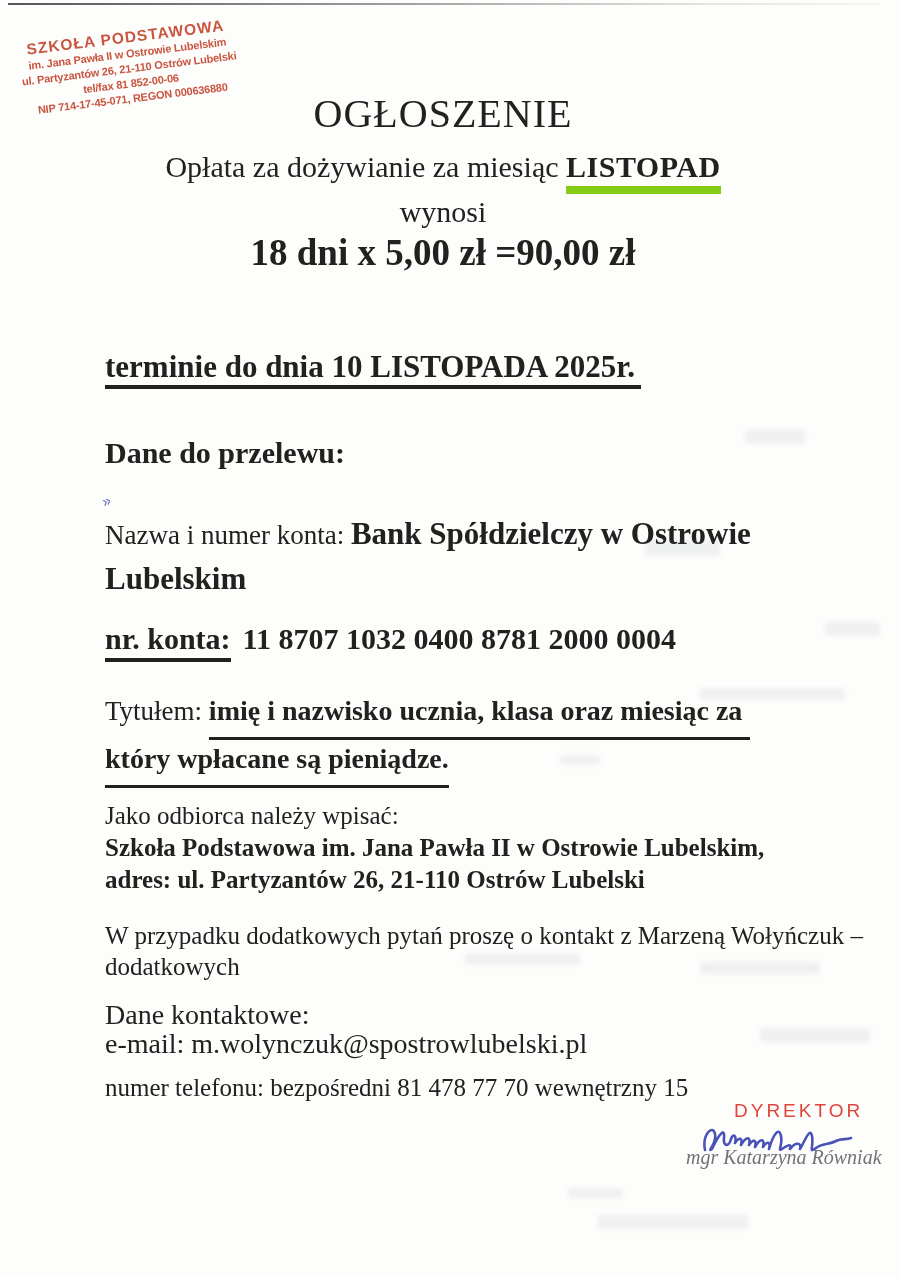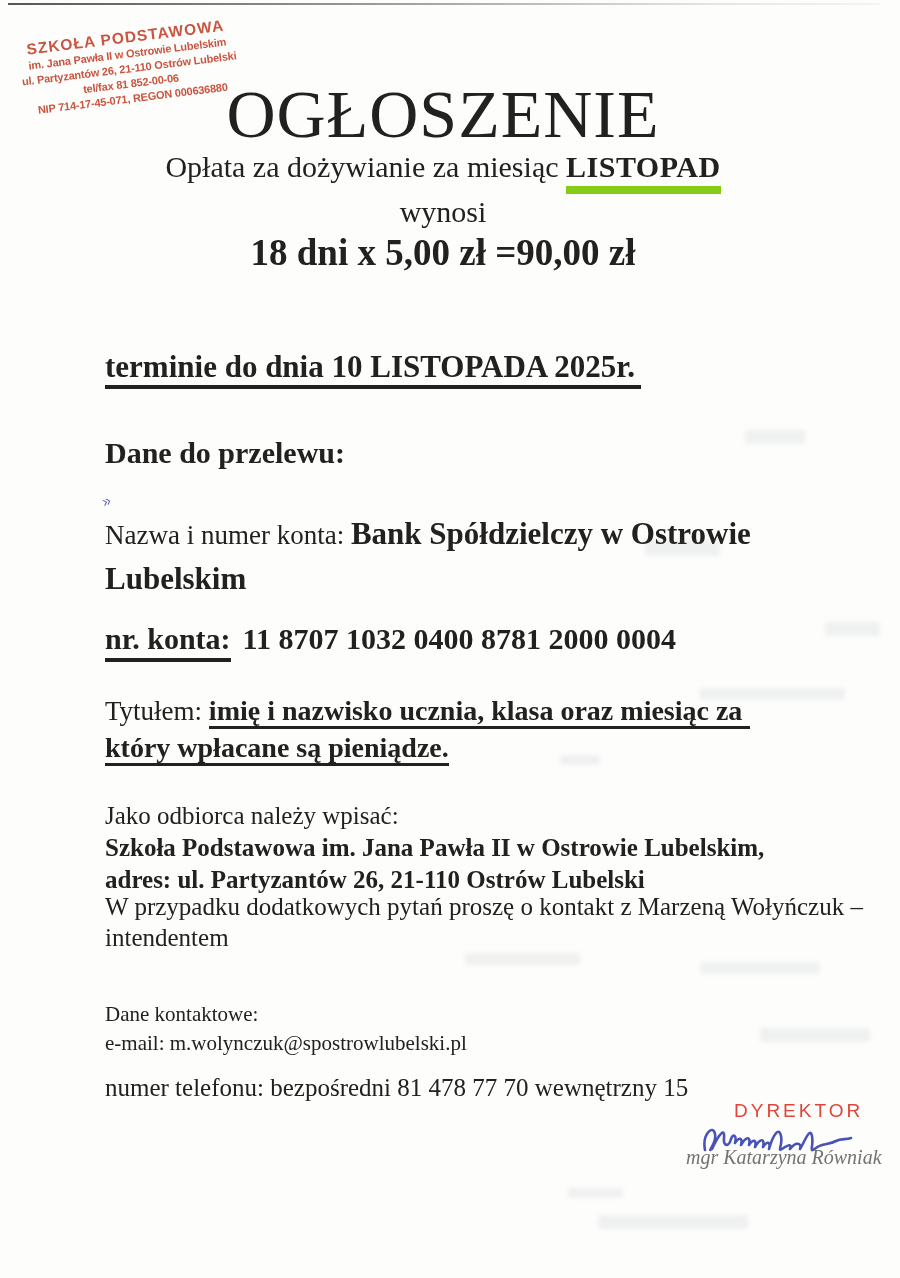--- a/index.html
+++ b/index.html
@@ -25,46 +25,46 @@
     position:absolute;left:8px;top:42px;width:234px;
     transform:rotate(-7deg);transform-origin:left top;
     color:#c4432c;opacity:.9;
     font-family:"Liberation Sans", sans-serif;
     font-weight:700;text-align:center;
   }
   .stamp .s1{font-size:15.5px;letter-spacing:1px;line-height:19px;}
   .stamp .s2{font-size:11px;letter-spacing:-0.2px;line-height:15px;}
   
   .header-block{position:absolute;top:80px;left:0;width:886px;text-align:center;}
-  .doc-title{font-size:68px;line-height:68px;font-weight:400;letter-spacing:1px;}
+  .doc-title{font-size:40px;line-height:68px;font-weight:400;letter-spacing:1px;}
   .doc-subtitle{font-size:30px;line-height:38px;}
   .doc-wynosi{font-size:30px;line-height:36px;}
   .doc-amount{font-size:37px;line-height:46px;font-weight:700;}
   .month{font-weight:700;display:inline-block;border-bottom:8px solid #84cc16;padding-bottom:0px;letter-spacing:.5px;}
   
   .abs{position:absolute;left:105px;}
   .deadline{top:322px;font-size:31px;font-weight:700;line-height:30px;}
   .ul-big{display:inline-block;border-bottom:4px solid #222120;padding-bottom:3px;margin-bottom:4px;}
   .ul-big.ext1{padding-right:10px;}
   .ul-big.ext2{padding-right:6px;}
   .transfer-header{top:436px;font-size:30px;font-weight:700;}
   .blue-mark{top:492px;left:102px;color:#4750b4;font-size:15px;transform:rotate(-18deg);opacity:.85;font-family:"Liberation Sans",sans-serif;}
   .account-name{top:512px;width:698px;font-size:27px;line-height:44px;}
   .account-name .bank{font-weight:700;font-size:31px;}
   .account-number{top:622px;font-size:30px;font-weight:700;}
   .account-number .lbl{display:inline-block;border-bottom:4px solid #222120;padding-bottom:2px;}
   .account-number .num{margin-left:12px;}
   .payment-title{top:696px;width:700px;font-size:27px;line-height:30px;}
   .payment-title .val{font-weight:700;font-size:28px;}
-  .ul-mid{display:inline-block;border-bottom:3px solid #222120;padding-bottom:0;margin-bottom:4px;}
+  .ul-mid{display:inline-block;border-bottom:3px solid #222120;padding-bottom:11px;margin-bottom:4px;}
   .ul-mid.ext1{padding-right:8px;}
   .recipient{top:800px;font-size:25px;line-height:32px;}
   .recipient .b{font-weight:700;}
-  .contact-note{top:891px;font-size:25px;line-height:31px;}
-  .contact-data{top:1000px;font-size:21px;line-height:29px;}
+  .contact-note{top:920px;font-size:25px;line-height:31px;}
+  .contact-data{top:1000px;font-size:28px;line-height:29px;}
   .email{ text-decoration-thickness:2px; text-underline-offset:4px;}
   .phone{top:1074px;font-size:25px;}
   
   .director{position:absolute;left:638px;top:1100px;width:230px;margin-left:48px;}
   .director-role{
     margin-left:48px;
     font-family:"Liberation Sans",sans-serif;
     font-size:19px;letter-spacing:3px;color:#e0453a;font-weight:500;
   }
   .signature-svg{position:absolute;left:12px;top:20px;}
@@ -120,21 +120,21 @@
   </div>
 
   <div class="abs recipient">
     <div>Jako odbiorca należy wpisać:</div>
     <div class="b">Szkoła Podstawowa im. Jana Pawła II w Ostrowie Lubelskim,</div>
     <div class="b">adres: ul. Partyzantów 26, 21-110 Ostrów Lubelski</div>
   </div>
 
   <div class="abs contact-note">
     <div>W przypadku dodatkowych pytań proszę o kontakt z Marzeną Wołyńczuk –</div>
-    <div>intendentem</div>
+    <div>dodatkowych</div>
   </div>
 
   <div class="abs contact-data">
     <div>Dane kontaktowe:</div>
     <div><span>e-mail: </span><span class="email">m.wolynczuk@spostrowlubelski.pl</span></div>
   </div>
 
   <div class="abs phone">numer telefonu: bezpośredni 81 478 77 70 wewnętrzny 15</div>
 
   <div class="director">

